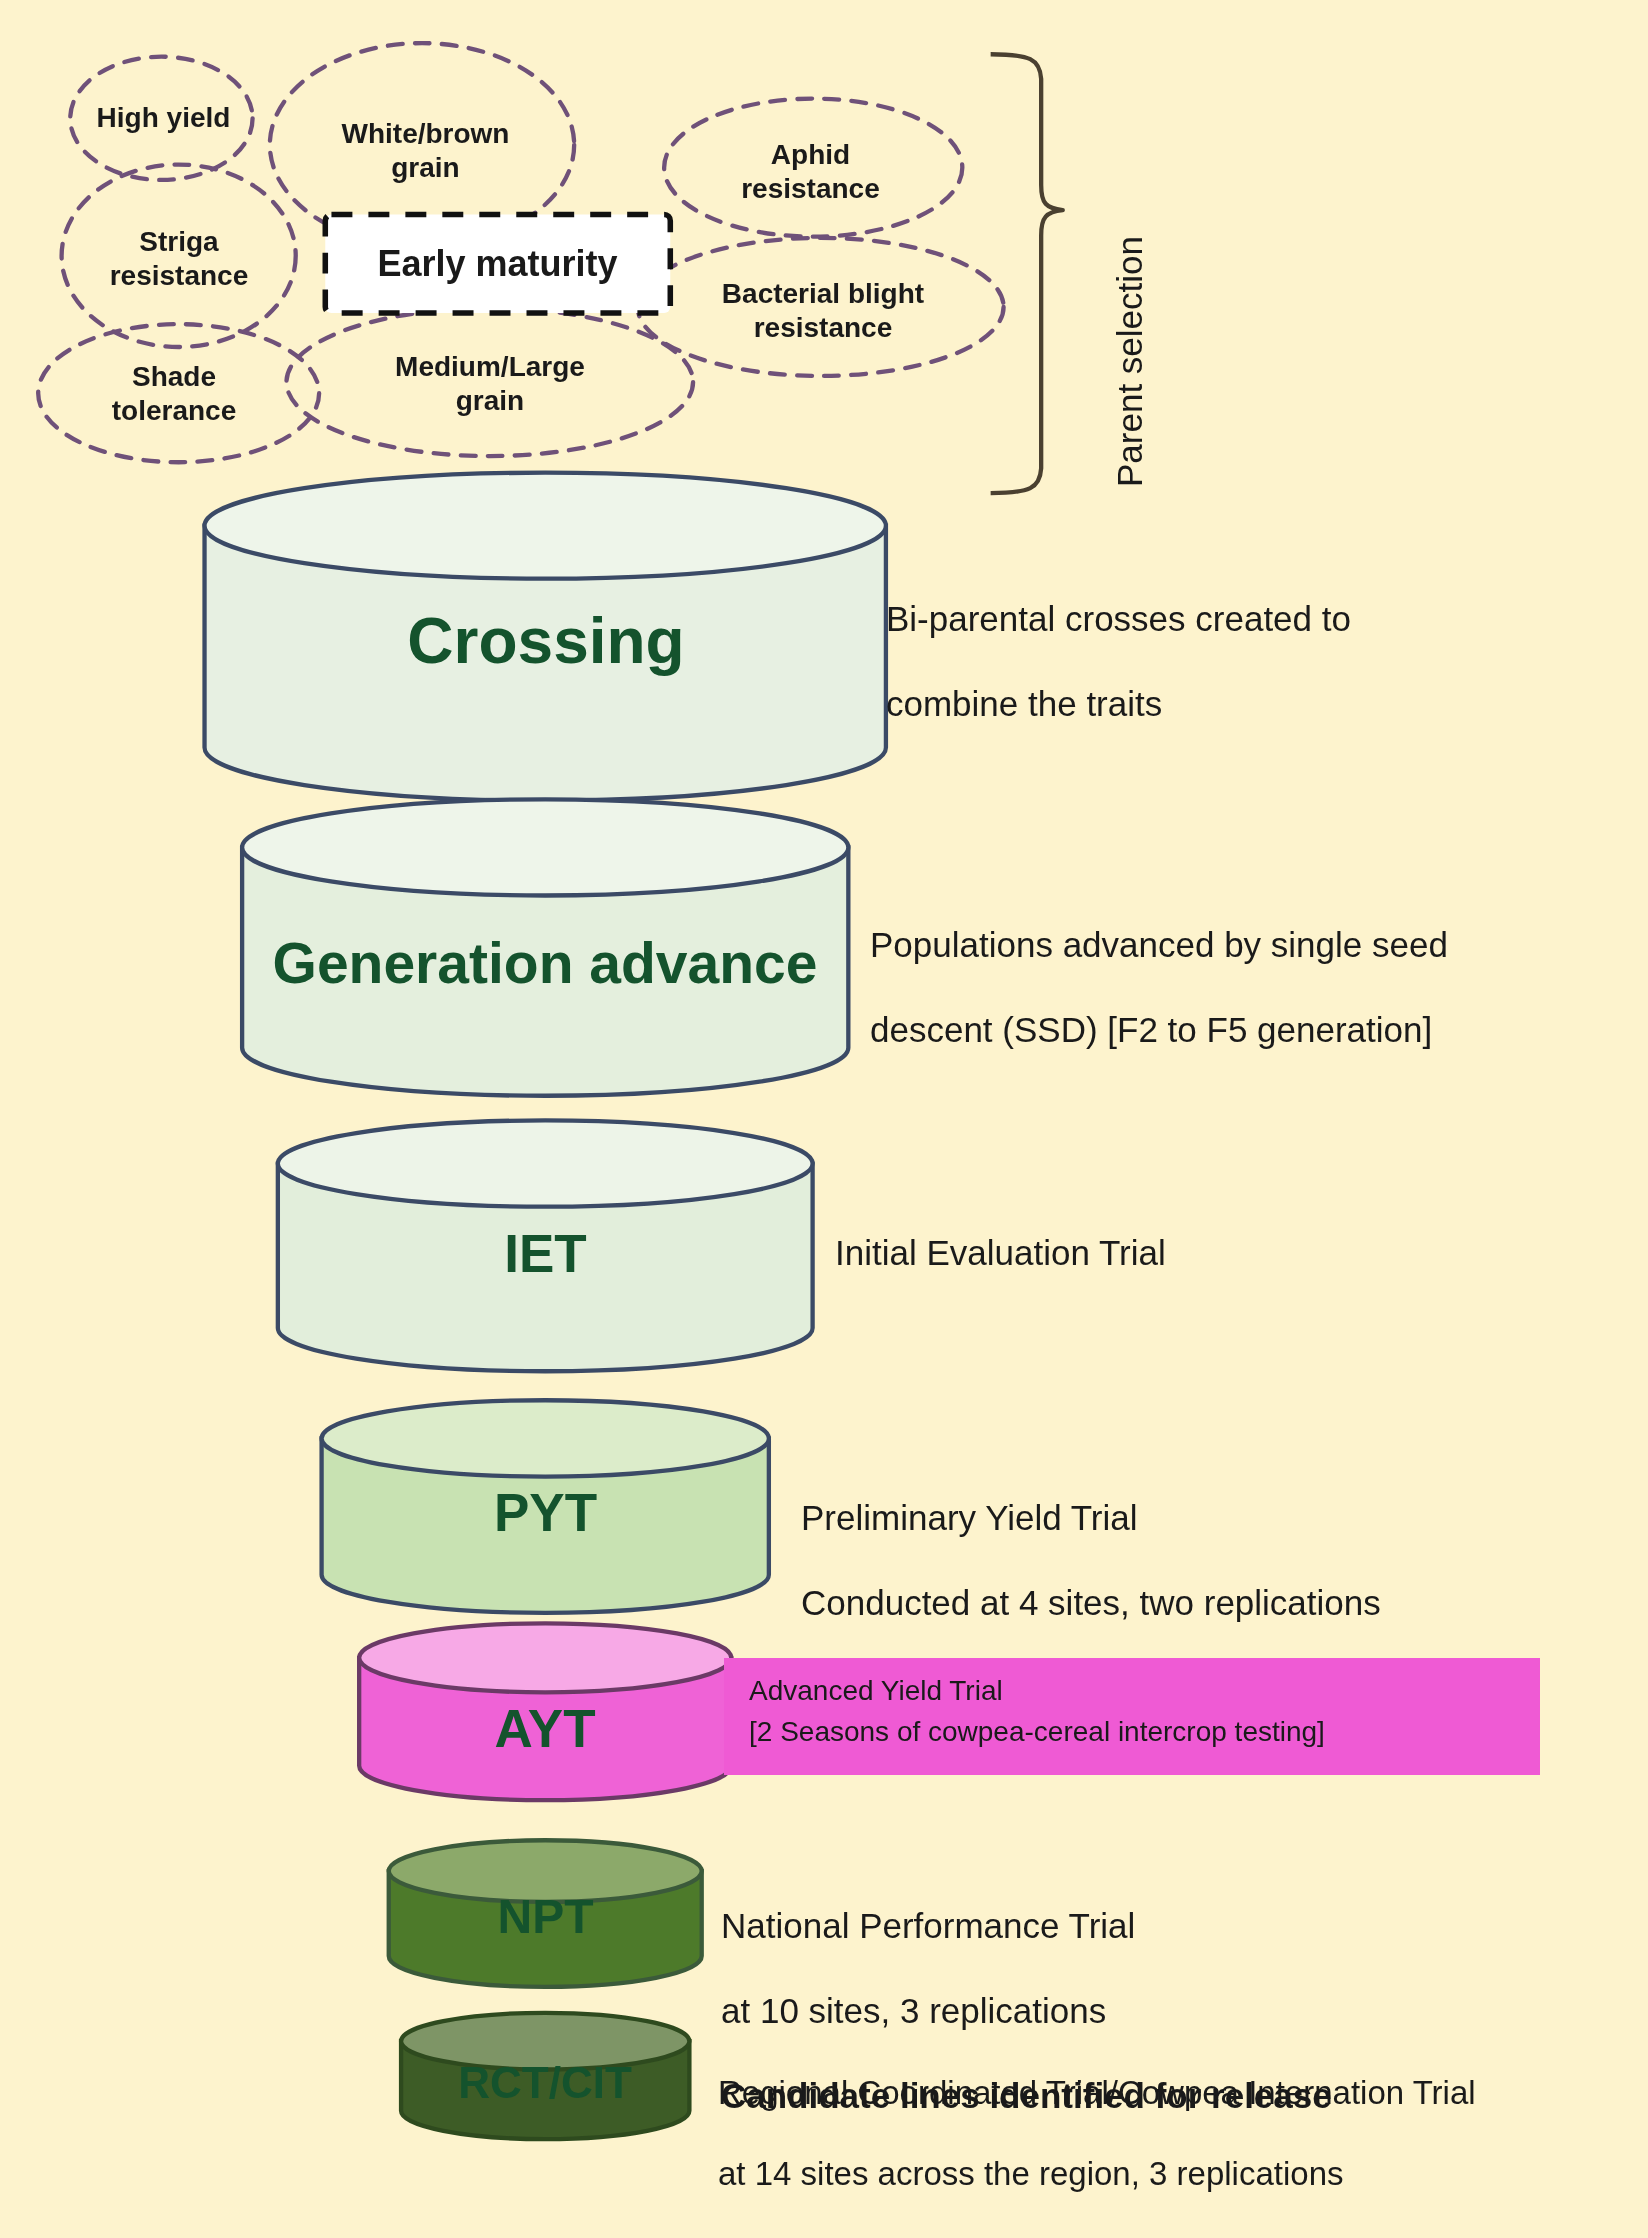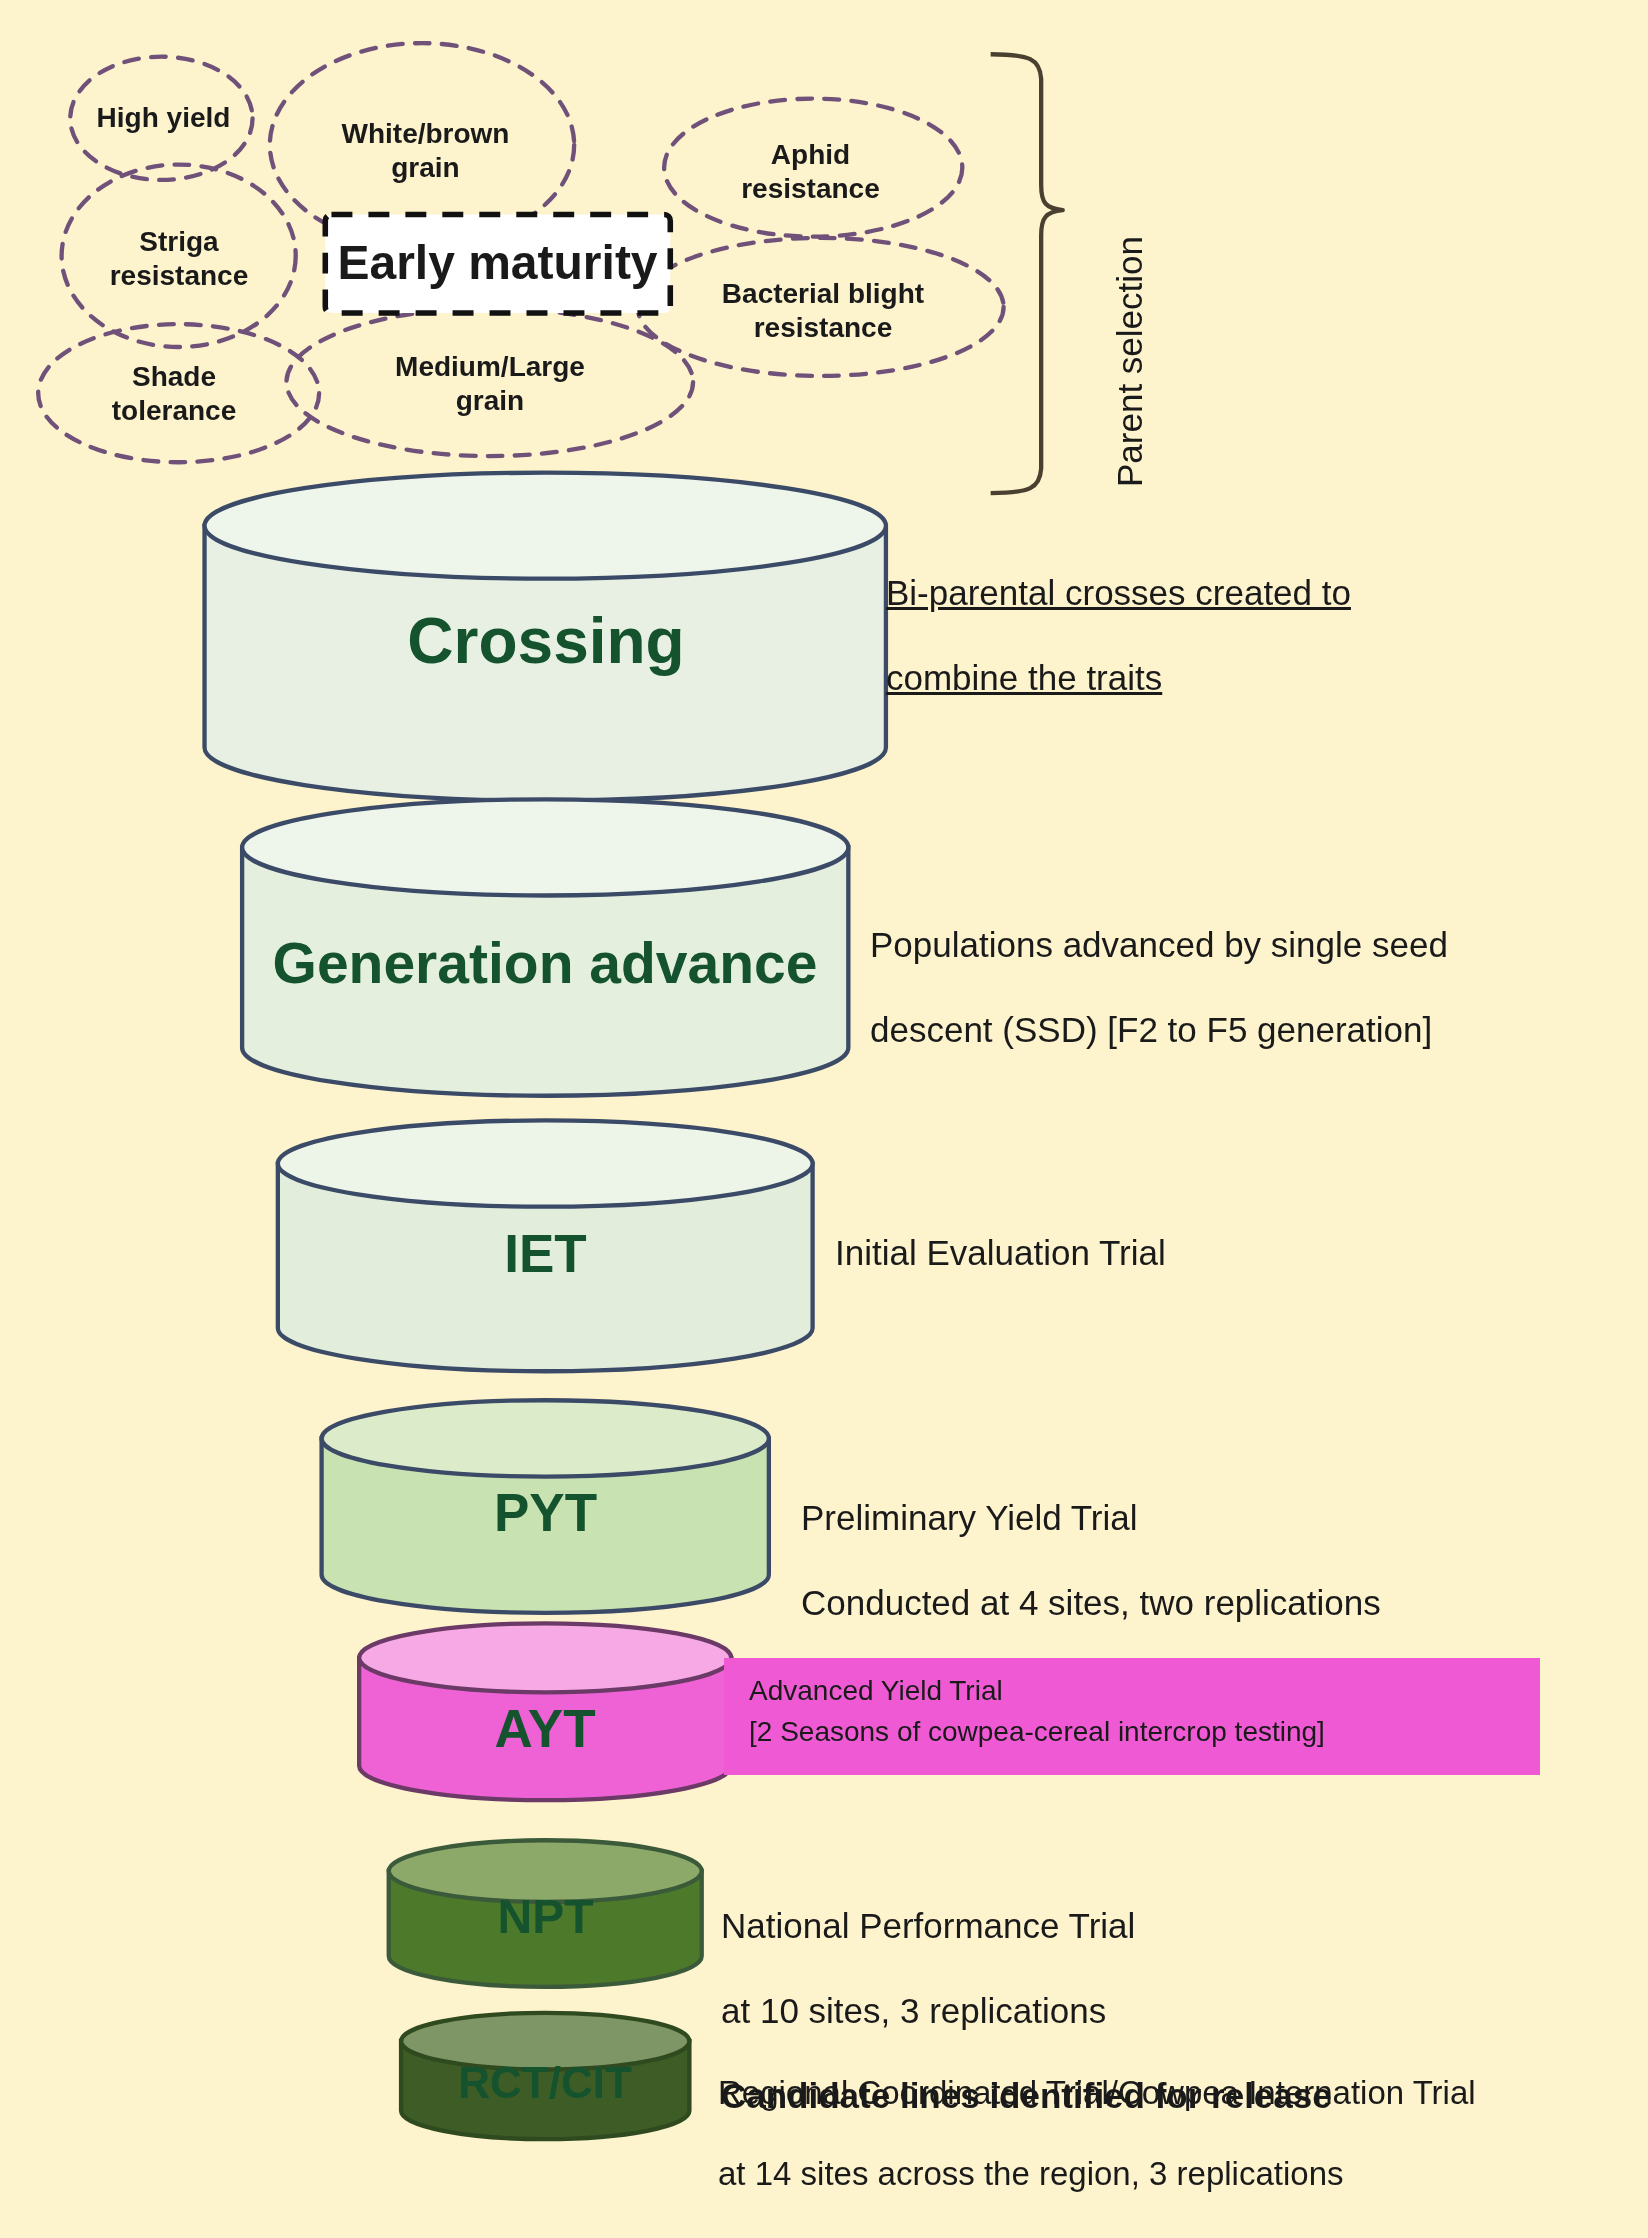--- a/index.html
+++ b/index.html
@@ -22,21 +22,21 @@
     display:flex;align-items:center;justify-content:center;
     color:#14532d;
   }
   .cyl-label.small{font-size:48px;}
   .side-note{
     font-size:35px;text-align:left;color:#1a1a1a;
   }
   .side-note .b{font-weight:bold;}
   .side-note.tight{font-size:33px;}
   .early-label{
-    font-weight:bold;font-size:48px;text-align:center;
+    font-weight:bold;font-size:36px;text-align:center;
     display:flex;align-items:center;justify-content:center;
   }
   .parent-sel{
     font-size:35px;color:#1a1a1a;
     transform-origin:left top;
     transform:rotate(-90deg);
     white-space:nowrap;
   }
   .ayt-note{
     position:absolute;font-size:28px;color:#1a1a1a;line-height:1.45;
@@ -137,21 +137,21 @@
   <div class="txt cyl-label" style="left:278px;top:1220px;width:535px;height:68px;">IET</div>
 
   <div class="txt cyl-label" style="left:322px;top:1479px;width:447px;height:68px;">PYT</div>
 
   <div class="txt cyl-label" style="left:359px;top:1695px;width:372px;height:68px;">AYT</div>
 
   <div class="txt cyl-label small" style="left:389px;top:1886px;width:313px;height:62px;">NPT</div>
 
   <div class="txt cyl-label small" style="left:401px;top:2052px;width:288px;height:62px;font-size:44px;">RCT/CIT</div>
 
-  <div class="txt side-note" style="left:886px;top:529px;width:690px;text-decoration:underline;">
+  <div class="txt side-note" style="left:886px;top:555px;width:690px;">
     <div>Bi-parental crosses created to</div>
     <div>combine the traits</div>
   </div>
 
   <div class="txt side-note" style="left:870px;top:881px;width:727px;">
     <div>Populations advanced by single seed</div>
     <div>descent (SSD) [F2 to F5 generation]</div>
   </div>
 
   <div class="txt side-note" style="left:835px;top:1189px;width:727px;">

